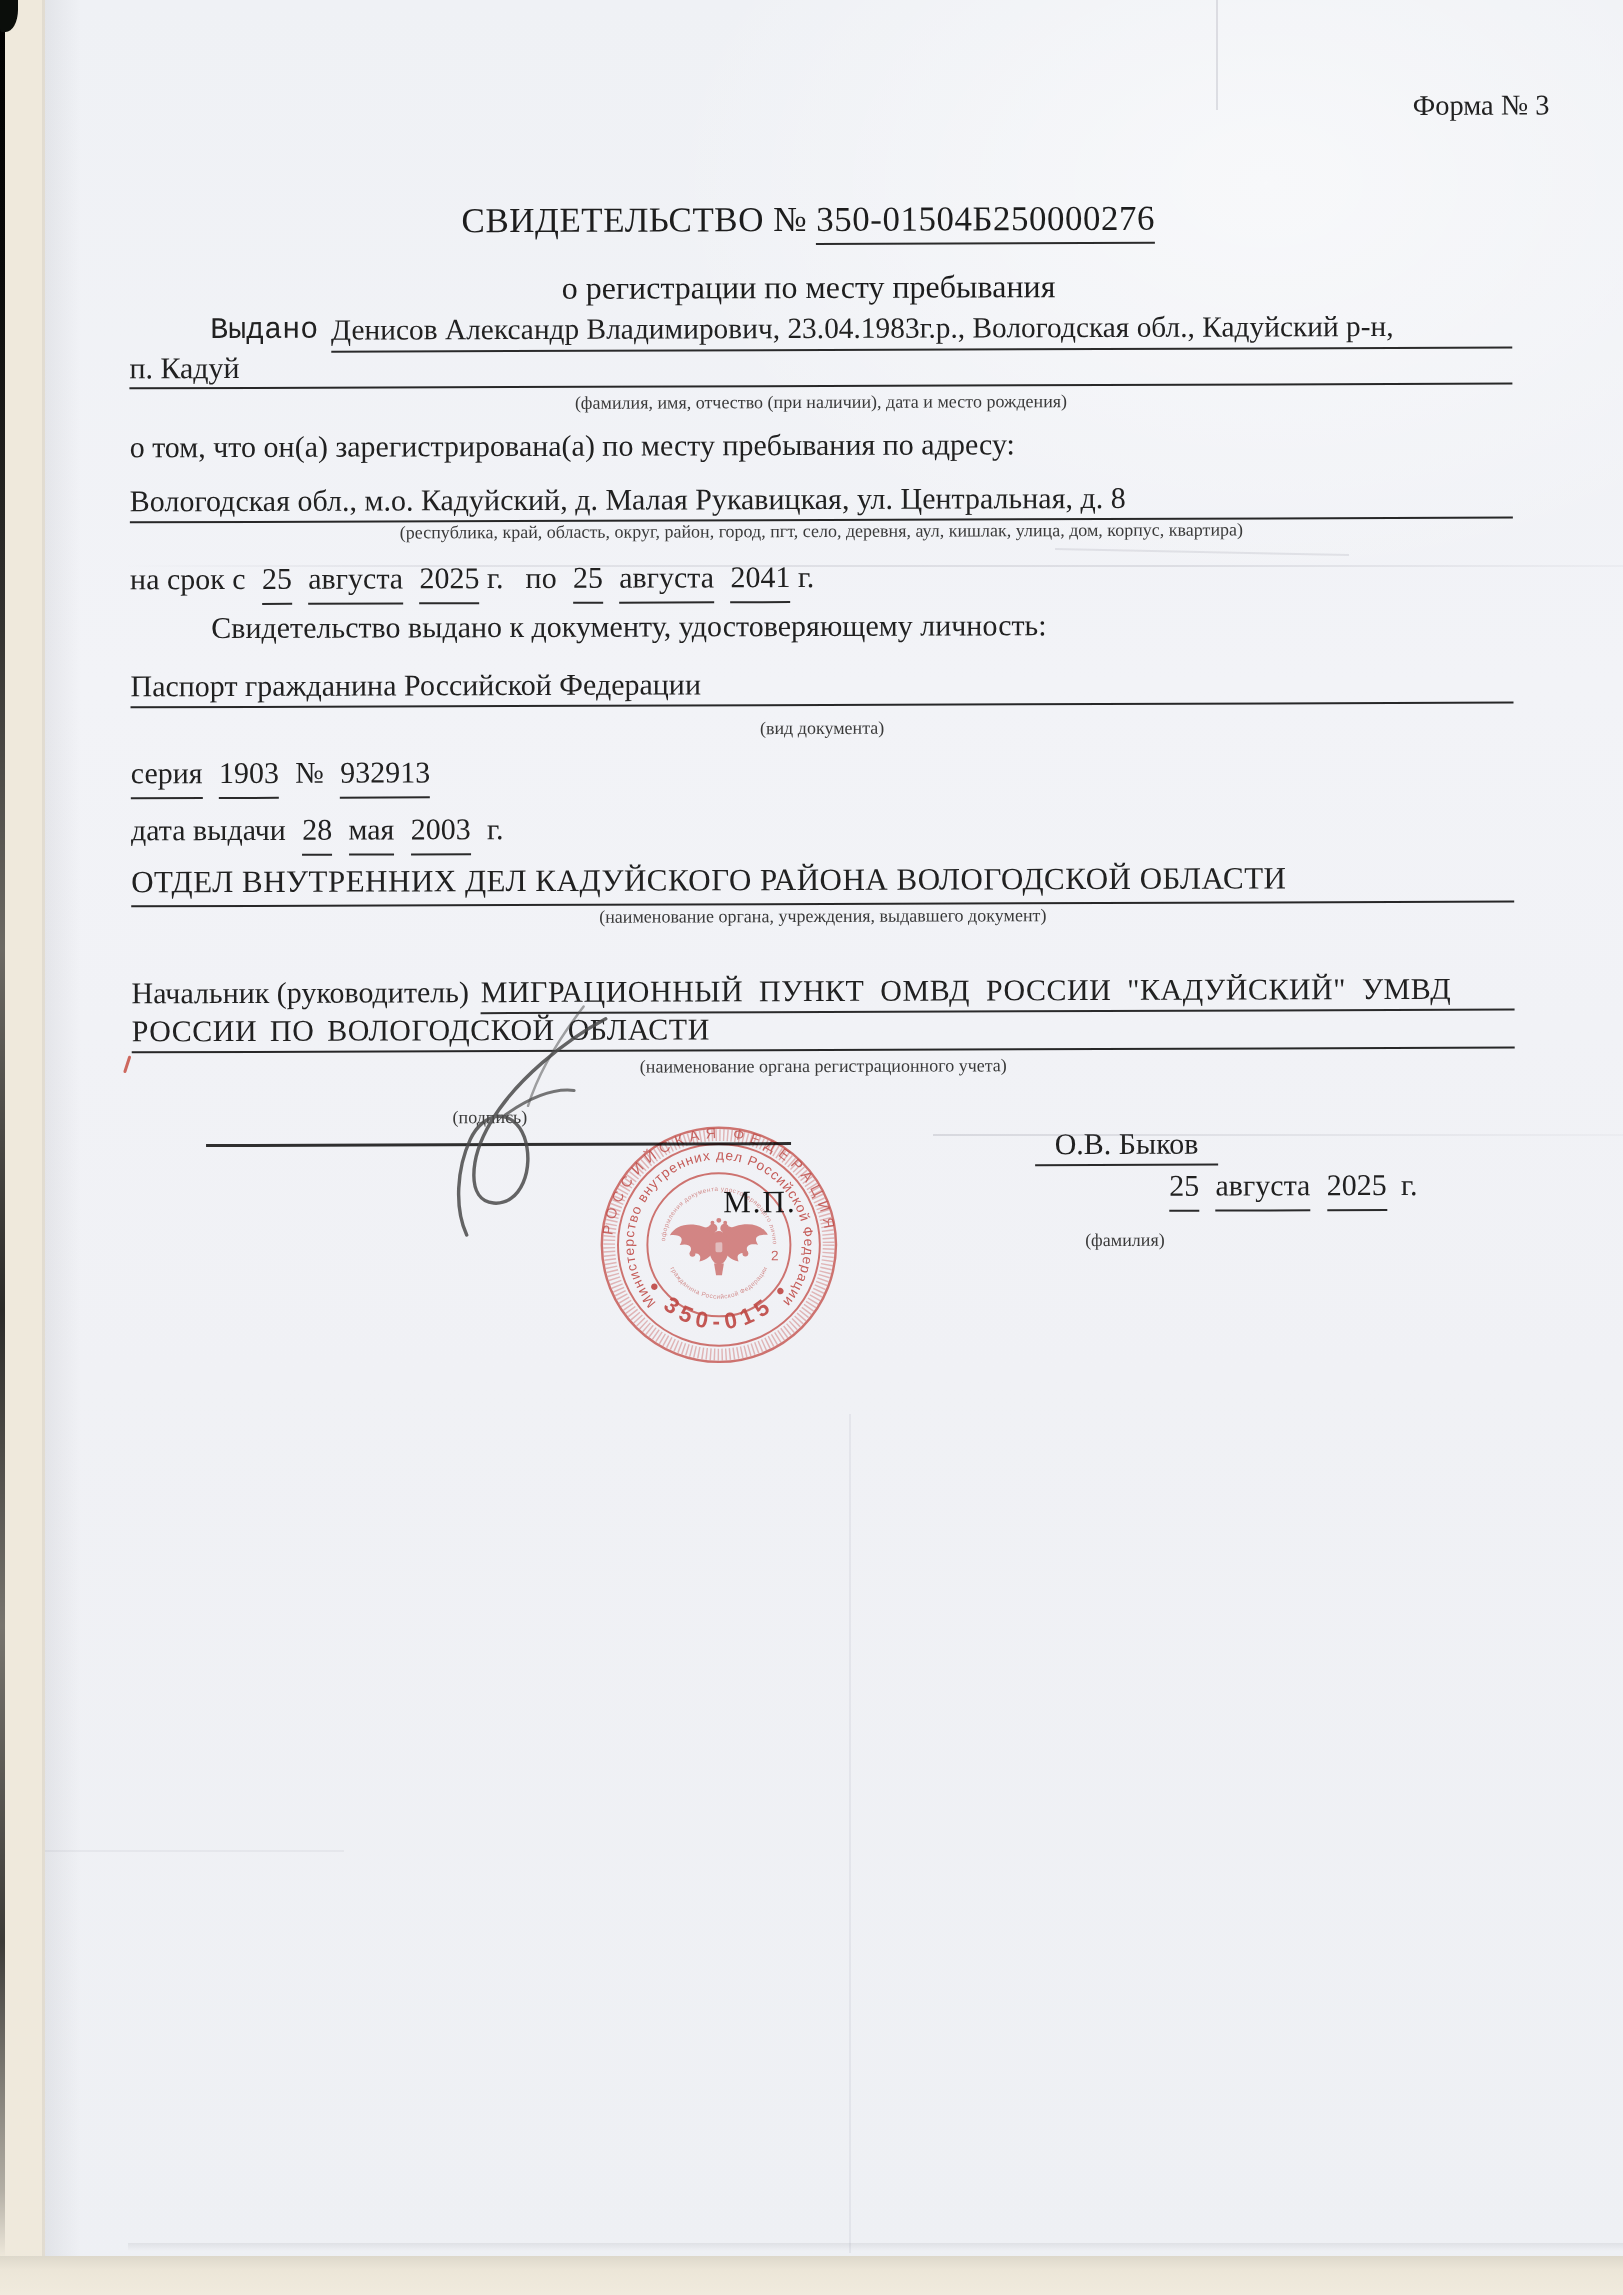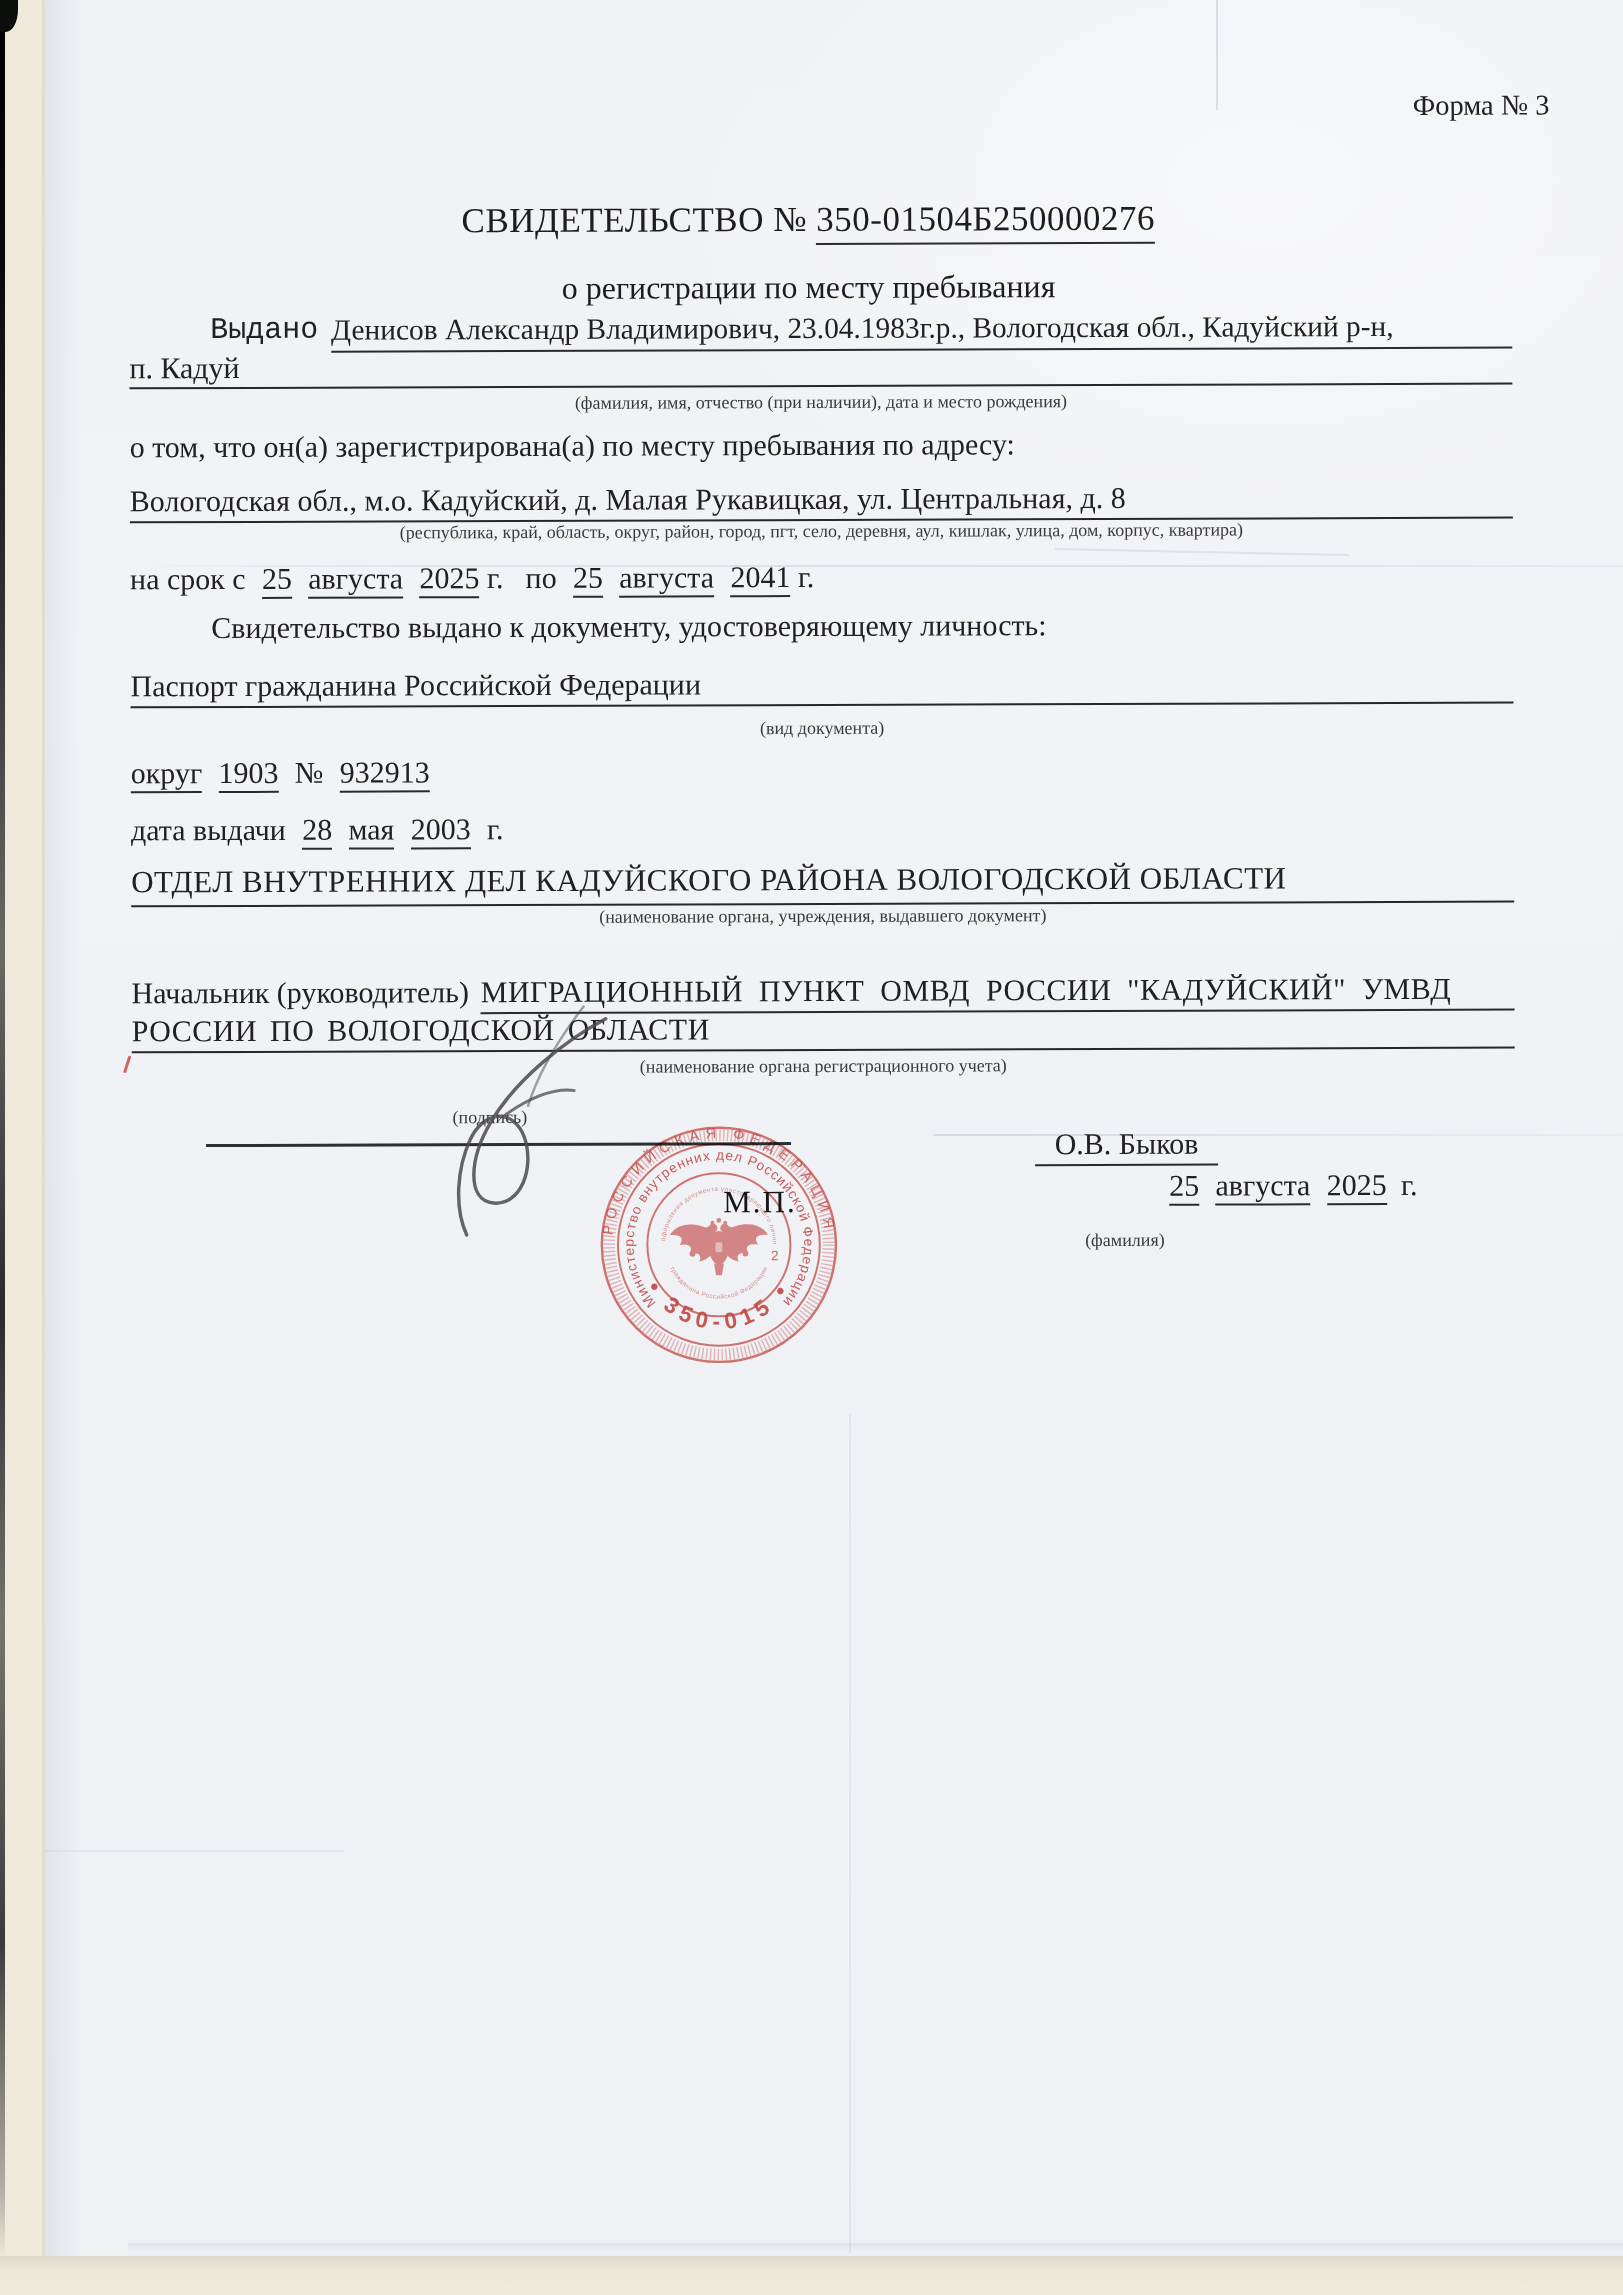--- a/index.html
+++ b/index.html
@@ -14,21 +14,21 @@
     position: absolute; left: 0; top: 0; width: 1623px; height: 2288px;
     background:
       radial-gradient(883px 589px at 78% 8%, rgba(255,255,255,.5), rgba(255,255,255,0) 70%),
       linear-gradient(180deg, #eff1f5 0%, #f2f3f7 30%, #f0f1f5 60%, #eef0f4 100%);
   }
   .content { position: absolute; left: 0; top: 0; width: 1623px; height: 2295px;
     transform: rotate(-0.2deg); transform-origin: 810px 1129px; }
   .abs { position: absolute; }
   .body-text { font-size: 30px; color: #212121; white-space: nowrap; line-height: 1.12; }
   .caps { letter-spacing: 0.5px; }
-  .u { border-bottom: 2.5px solid rgba(25,25,25,.92); padding-bottom: 2px; }
+  .u { border-bottom: 2.5px solid rgba(25,25,25,.92); padding-bottom: 8px; }
   .ruled { border-bottom: 2.9px solid rgba(22,22,22,.92); }
   .caption { font-size: 18px; color: #3a3a3a; white-space: nowrap; text-align: center; }
   .center { text-align: center; width: 100%; }
   .flexline { display: flex; align-items: flex-start; }
   .grow { flex: 1 1 auto; }
   .mr { margin-right: 8.8px; }
   .mrbig { margin-left: 14.7px; margin-right: 8.8px; }
   .title-line { font-size: 35px; color: #1d1d1d; letter-spacing: 0.5px; }
   .subtitle-line { font-size: 32px; color: #1d1d1d; }
   .crease { position: absolute; pointer-events: none; }
@@ -78,21 +78,21 @@
     </div>
 
     <div class="abs body-text" style="top:609px; left:213px;">Свидетельство выдано к документу, удостоверяющему личность:</div>
 
     <div class="abs body-text ruled" style="top:667px; left:132px; width:1383px; padding-bottom:3.9px;">
       <span>Паспорт гражданина Российской Федерации</span>
     </div>
     <div class="abs caption" style="top:718px; left:132px; width:1383px;">(вид документа)</div>
 
     <div class="abs body-text" style="top:754px; left:132px;">
-      <span class="u mr">округ</span>
+      <span class="u mr">серия</span>
       <span class="u mr">1903</span>
       <span class="mr">№</span>
       <span class="u">932913</span>
     </div>
 
     <div class="abs body-text" style="top:811px; left:132px;text-align:center;">
       <span class="mr">дата выдачи</span>
       <span class="u mr">28</span>
       <span class="u mr">мая</span>
       <span class="u mr">2003</span>

